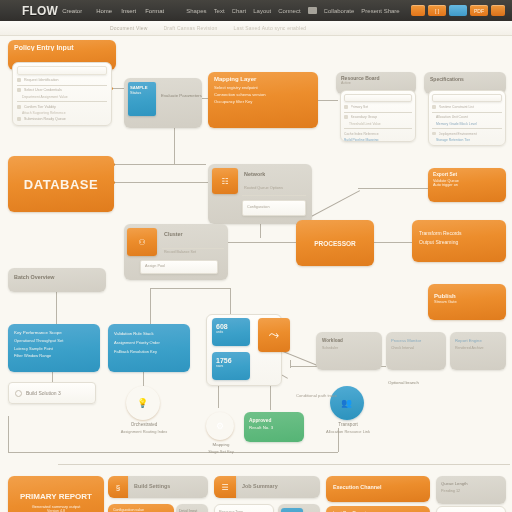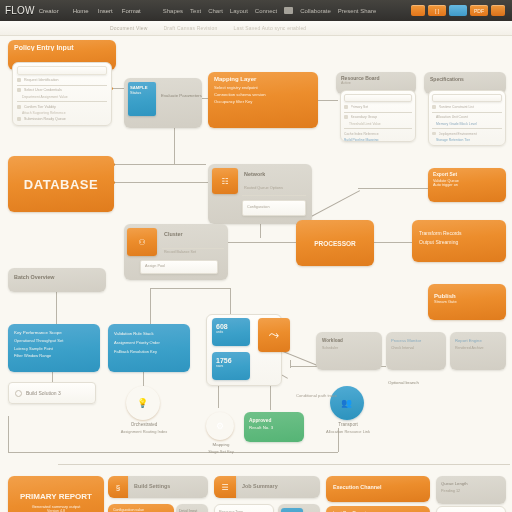--- a/index.html
+++ b/index.html
@@ -12,22 +12,22 @@
   .app{position:relative;width:512px;height:512px;}
 
   
   .toolbar{
     position:absolute;left:0;top:0;width:512px;height:21px;
     background:linear-gradient(180deg,#46443f 0%,#3a3936 55%,#312f2c 100%);
     display:flex;align-items:center;box-sizing:border-box;padding:0 5px;
     box-shadow:0 1px 2px rgba(0,0,0,.35);
   }
   .tb-logo{
-    color:#f2f0ea;font-size:10px;font-weight:normal;letter-spacing:.2px;
-    text-shadow:0 1px 0 rgba(0,0,0,.5);white-space:nowrap;
+    color:#f2f0ea;font-size:12px;font-weight:bold;letter-spacing:.2px;
+    text-shadow:0 1px 0 rgba(0,0,0,.5);white-space:nowrap;margin-left:17px;
   }
   .tb-sub{color:#cfcbc2;font-size:6px;margin-left:4px;white-space:nowrap;opacity:.92;}
   .tb-menu{display:flex;gap:9px;margin-left:14px;}
   .tb-menu span{color:#d8d4cb;font-size:6px;white-space:nowrap;opacity:.9;}
   .tb-mid{display:flex;gap:7px;margin-left:22px;align-items:center;}
   .tb-mid span{color:#d2cec5;font-size:6px;white-space:nowrap;opacity:.85;}
   .tb-icon-b{
     width:9px;height:7px;border-radius:1px;background:#b9b5ac;opacity:.8;
     display:inline-block;
   }

